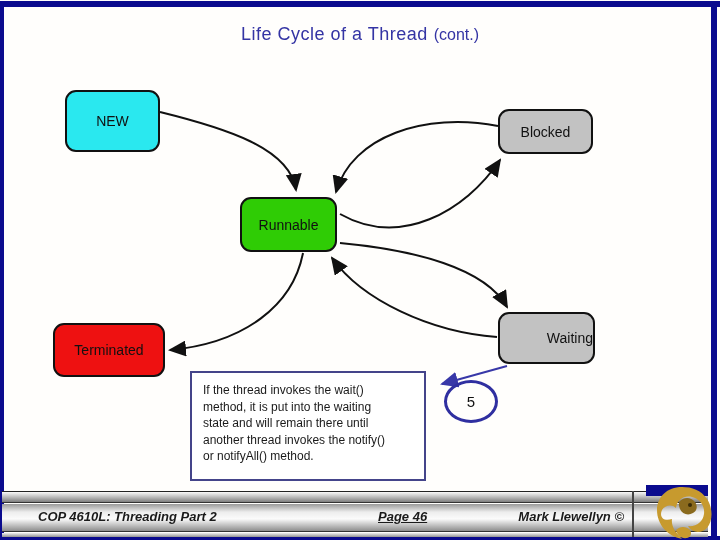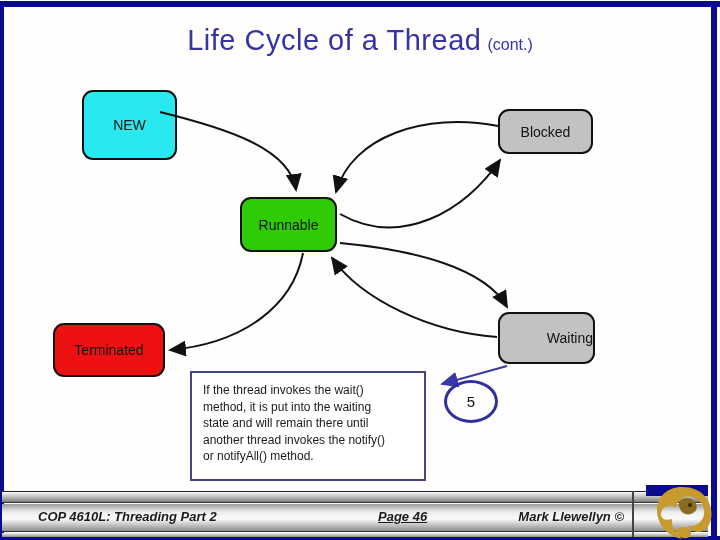--- a/index.html
+++ b/index.html
@@ -3,21 +3,21 @@
 <meta charset="utf-8">
 <style>
   html,body{margin:0;padding:0;background:#fff;}
   #slide{position:relative;width:720px;height:540px;background:#fffefc;overflow:hidden;
          font-family:"Liberation Sans", sans-serif;}
   .abs{position:absolute;}
   
   .frame{background:#0b0b8e;}
   
   #title{left:0;top:24px;width:720px;text-align:center;color:#3434a4;}
-  #title .main{font-size:29px;letter-spacing:.5px;}
+  #title .main{font-size:18px;letter-spacing:.5px;}
   #title .suffix{font-size:16px;margin-left:6px;}
   
   .state{border:2px solid #111;border-radius:11px;display:flex;align-items:center;
          justify-content:center;font-size:14px;color:#111;box-sizing:border-box;}
   
   #callout-box{left:190px;top:371px;width:236px;height:110px;border:2px solid #44448a;
                background:#fff;box-sizing:border-box;padding:9px 0 0 11px;}
   #callout-box .line{font-size:12px;line-height:16.5px;color:#1a1a1a;white-space:nowrap;}
   
   #callout-number{left:444px;top:380px;width:54px;height:43px;border:3px solid #2f2fa0;
@@ -47,21 +47,21 @@
 
   <div class="abs frame" style="left:0;top:1px;width:720px;height:6px;"></div>
   <div class="abs frame" style="left:0;top:1px;width:4px;height:537px;"></div>
   <div class="abs frame" style="left:711px;top:1px;width:6px;height:537px;"></div>
   <div class="abs frame" style="left:0;top:536px;width:720px;height:4px;"></div>
 
   <div class="abs" id="title">
     <span class="main">Life Cycle of a Thread</span><span class="suffix">(cont.)</span>
   </div>
 
-  <div class="abs state" style="left: 65px; top: 90px; width: 95px; height: 70px; background-color: rgb(42, 232, 239); margin-left: 17px;">
+  <div class="abs state" style="left: 65px; top: 90px; width: 95px; height: 62px; background-color: rgb(42, 232, 239);">
     <span>NEW</span>
   </div>
 
   <div class="abs state" style="left: 498px; top: 109px; width: 95px; height: 45px; background-color: rgb(194, 194, 194);">
     <span>Blocked</span>
   </div>
 
   <div class="abs state" style="left: 240px; top: 197px; width: 97px; height: 55px; background-color: rgb(47, 204, 5);">
     <span>Runnable</span>
   </div>

